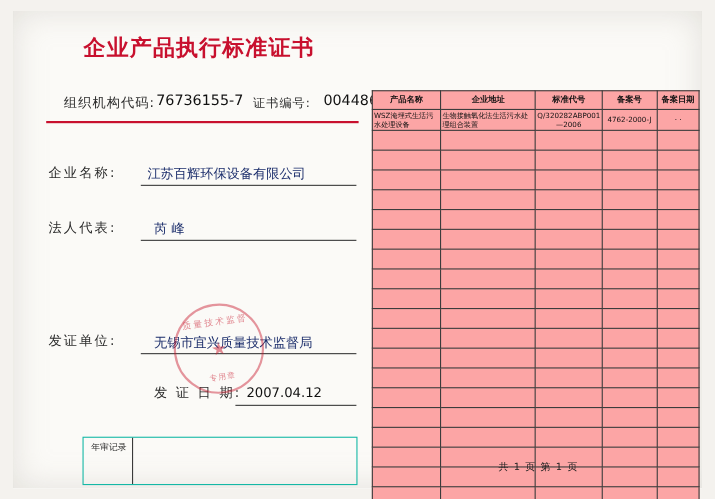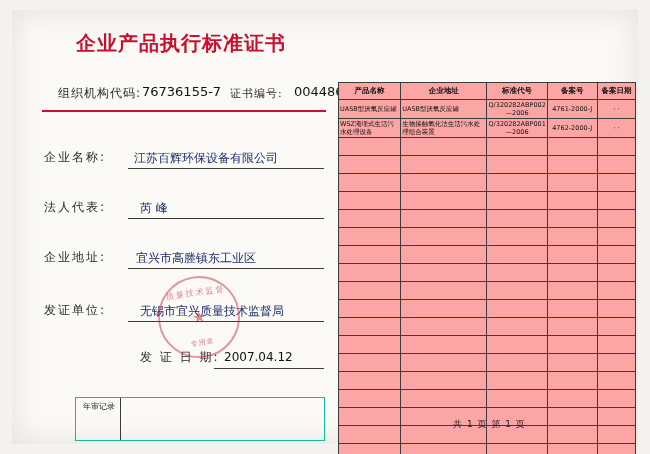--- a/index.html
+++ b/index.html
@@ -251,25 +251,20 @@
         <span class="val" style="left:90px;">江苏百辉环保设备有限公司</span>
         <span class="line" style="left:84px; width:196px;"></span>
       </div>
 
       <div class="row" style="top:185px;">
         <span class="lbl">法人代表:</span>
         <span class="val" style="left:96px;">芮 峰</span>
         <span class="line" style="left:84px; width:196px;"></span>
       </div>
 
-      <div class="row" style="top:235px;">
-        <span class="lbl">企业地址:</span>
-        <span class="val" style="left:92px;">宜兴市高塍镇东工业区</span>
-        <span class="line" style="left:84px; width:196px;"></span>
-      </div>
 
       <div class="row" style="top:288px;">
         <span class="lbl">发证单位:</span>
         <span class="val" style="left:96px;">无锡市宜兴质量技术监督局</span>
         <span class="line" style="left:84px; width:196px;"></span>
       </div>
 
       <div class="row" style="top:335px;">
         <span class="lbl" style="left:96px;">发 证 日 期:</span>
         <span class="val" style="left:180px; color:#111;">2007.04.12</span>
@@ -301,28 +296,20 @@
           <tr>
             <th>产品名称</th>
             <th>企业地址</th>
             <th>标准代号</th>
             <th>备案号</th>
             <th>备案日期</th>
           </tr>
         </thead>
         <tbody>
           <tr>
-            <td class="l">UASB型厌氧反应罐</td>
-            <td class="l">UASB型厌氧反应罐</td>
-            <td class="c" style="white-space:pre-line;">Q/320282ABP002
-—2006</td>
-            <td class="c">4761-2000-J</td>
-            <td class="c">· ·</td>
-          </tr>
-          <tr>
             <td class="l">WSZ淹埋式生活污水处理设备</td>
             <td class="l">生物接触氧化法生活污水处理组合装置</td>
             <td class="c" style="white-space:pre-line;">Q/320282ABP001
 —2006</td>
             <td class="c">4762-2000-J</td>
             <td class="c">· ·</td>
           </tr>
         </tbody>
         <tbody id="empty-rows">
             <tr>

